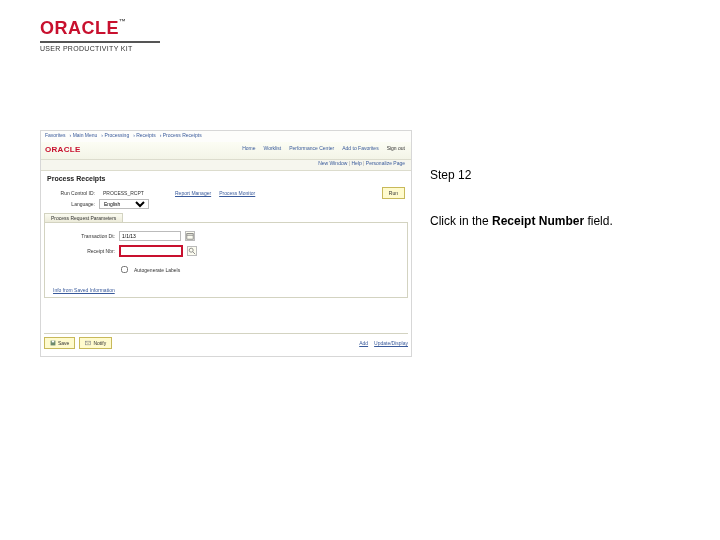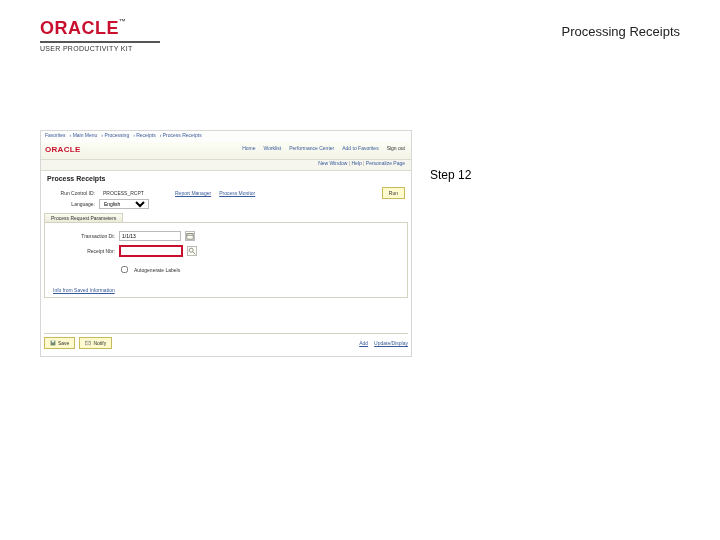--- a/index.html
+++ b/index.html
@@ -72,25 +72,27 @@
 <body>
 
 <div class="page">
 
   <div class="brand">
     <span class="brand-oracle"><span>ORACLE</span><span class="tm">™</span></span>
     <div class="rule"></div>
     <div class="brand-sub">USER PRODUCTIVITY KIT</div>
   </div>
 
-  <div class="doc-title">Processing Receipts</div>
 
   <div class="step-pane">
     <div>Step 12</div>
     <div class="gap"></div>
+    <div>
+      <span>Click in the </span><span class="bold">Receipt Number</span><span> field.</span>
+    </div>
   </div>
 
   <div class="shot">
 
     <div class="breadcrumb">
       <span>Favorites</span>›
       <span>Main Menu</span>›
       <span>Processing</span>›
       <span>Receipts</span>›
       <span>Process Receipts</span>

